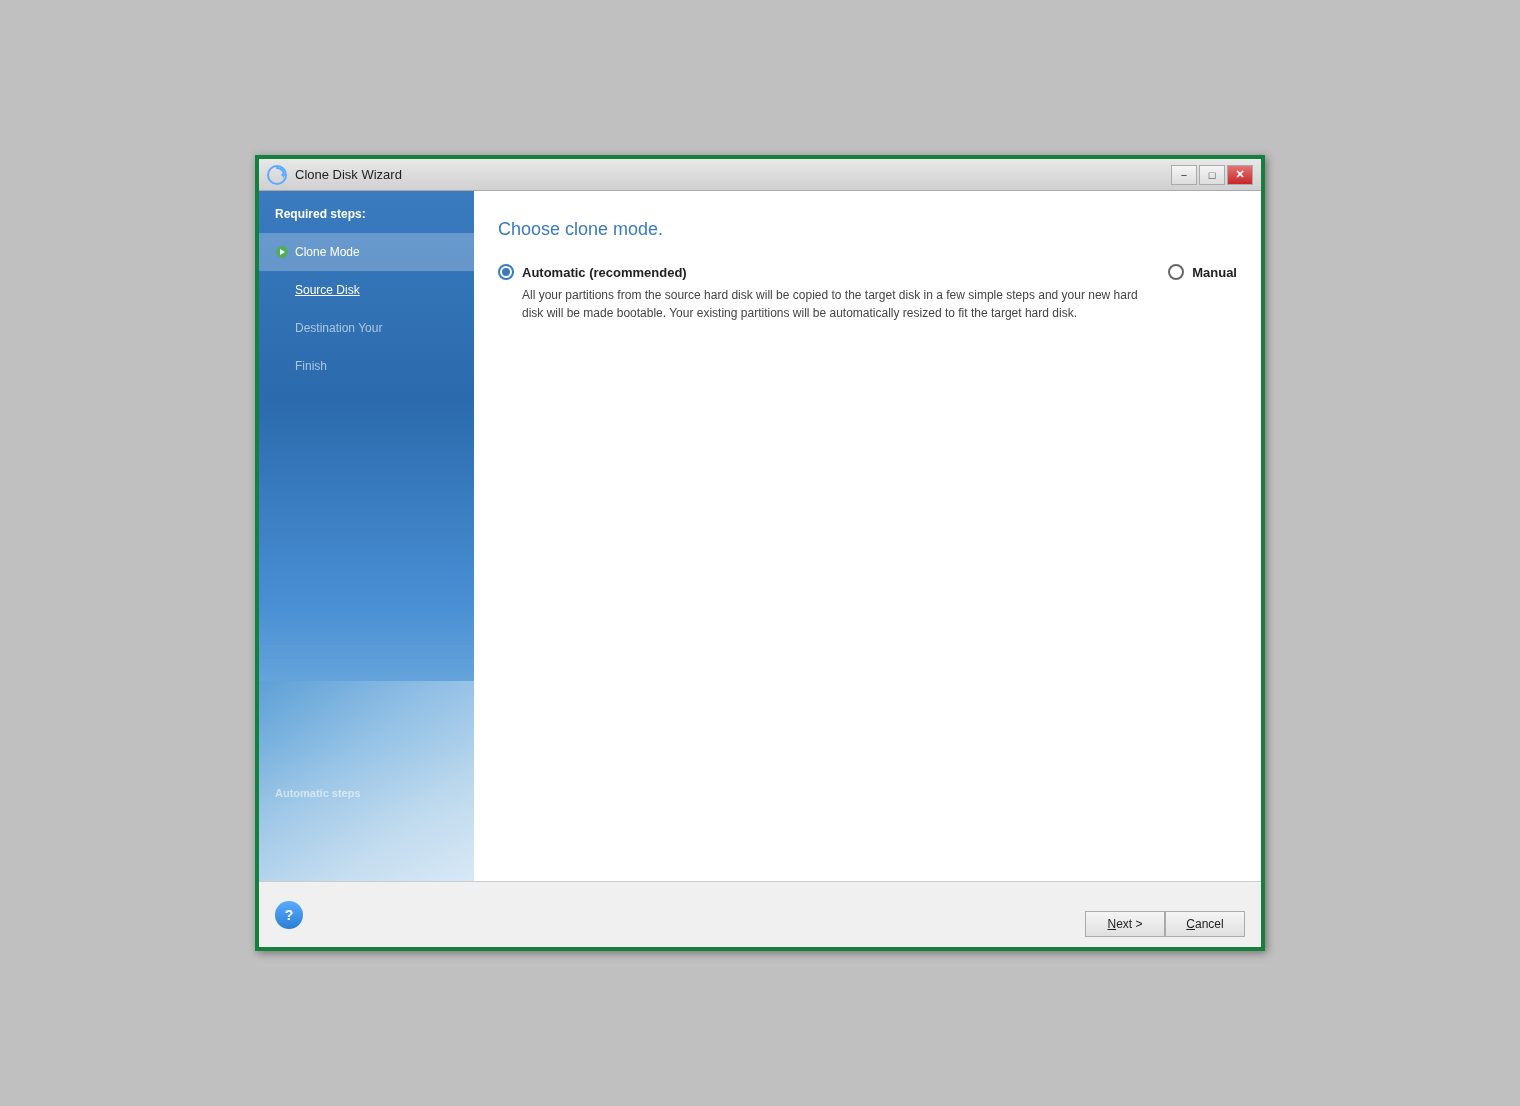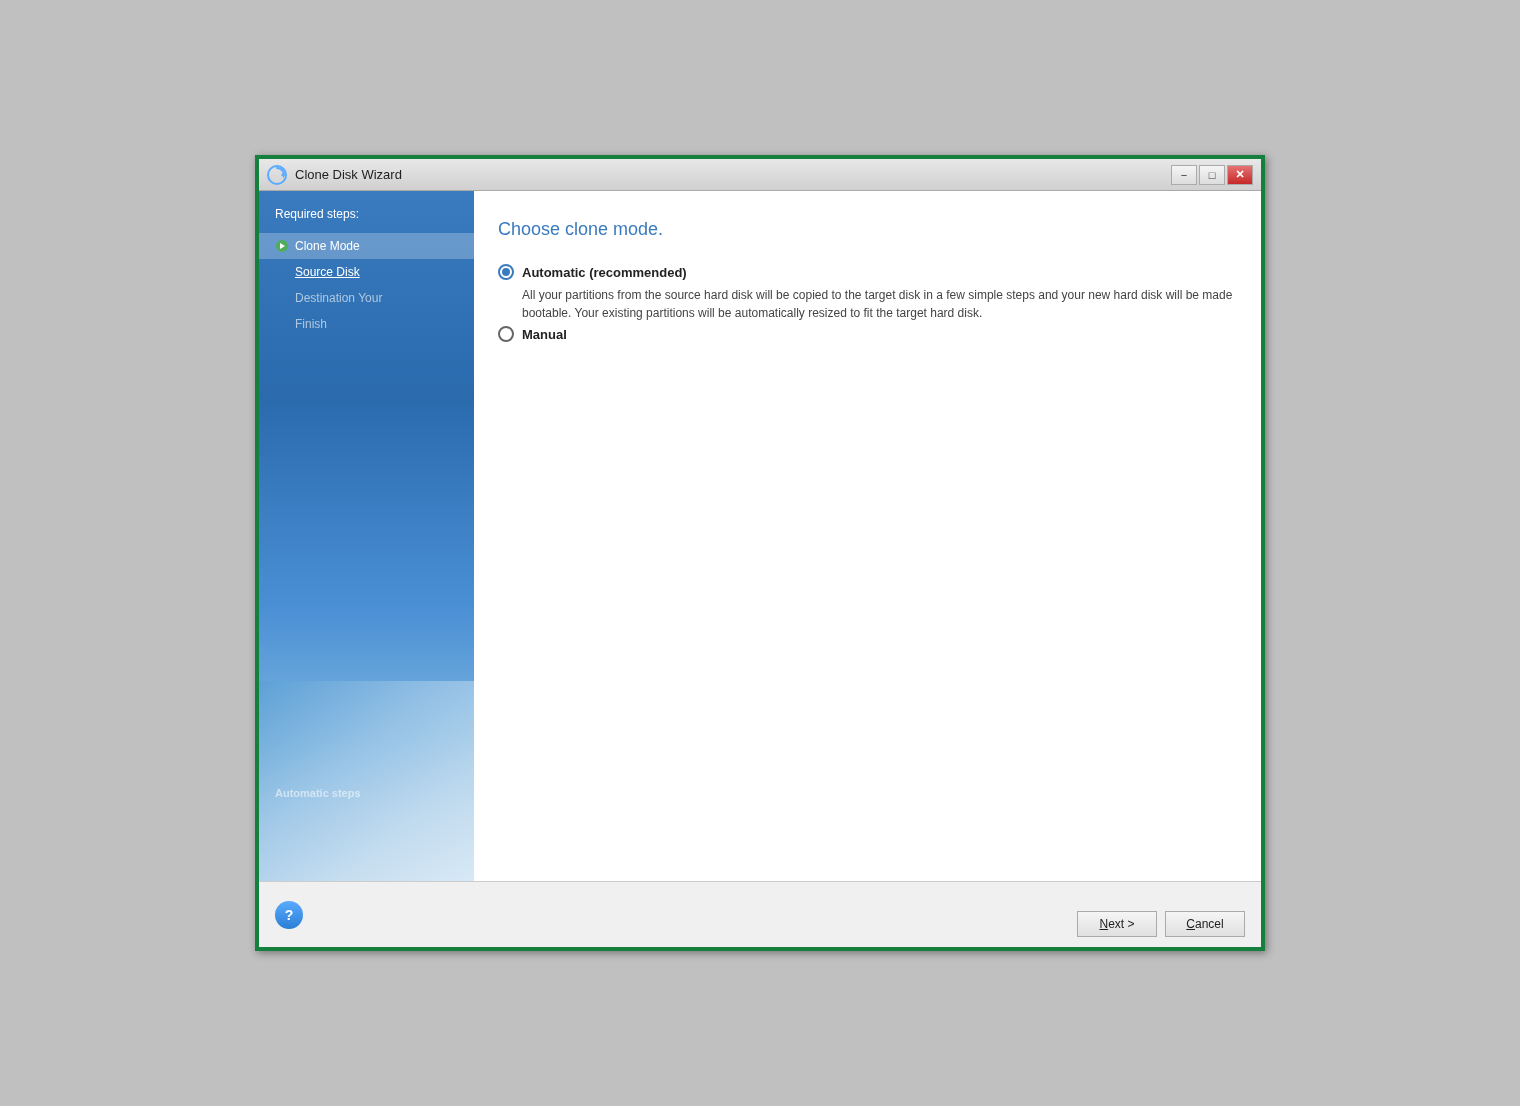--- a/index.html
+++ b/index.html
@@ -90,26 +90,26 @@
       left: 0;
       right: 0;
       height: 200px;
       background: linear-gradient(to bottom right, #5a9fd4 0%, #a0c8e8 40%, #c8dff0 70%, #e0eef8 100%);
       opacity: 0.7;
     }
 
     .sidebar-section-label {
       color: white;
       font-size: 12px;
-      font-weight: normal;
+      font-weight: bold;
       padding: 0 28px 12px 16px;
     }
 
     .sidebar-item {
-      padding: 6px 16px;
+      padding: 12px 16px;
       cursor: pointer;
       display: flex;
       align-items: center;
       gap: 6px;
       position: relative;
       z-index: 1;
     }
     .sidebar-item.active {
       background: rgba(255,255,255,0.25);
     }
@@ -147,22 +147,22 @@
     }
 
     .panel-title {
       font-size: 18px;
       color: #3a7bbf;
       margin-bottom: 24px;
     }
 
     .option-group {
       display: flex;
-      flex-direction: column;
-      gap: 4px;
+      flex-direction: row;
+      gap: 20px;
       justify-content: space-between;
     }
 
     .option-item {
       display: flex;
       flex-direction: column;
       gap: 6px;
     }
 
     .option-header {
@@ -212,21 +212,21 @@
       background: #f0f0f0;
       border-top: 1px solid #ccc;
       padding: 10px 16px;
       display: flex;
       align-items: center;
       justify-content: space-between;
     }
 
     .footer-right {
       display: flex;
-      gap: 8px;
+      gap: 0;
       margin-top: 19px;
     }
 
     .footer-btn {
       padding: 5px 18px;
       background: linear-gradient(to bottom, #f5f5f5, #e0e0e0);
       border: 1px solid #aaa;
       font-size: 12px;
       cursor: pointer;
       color: #222;

